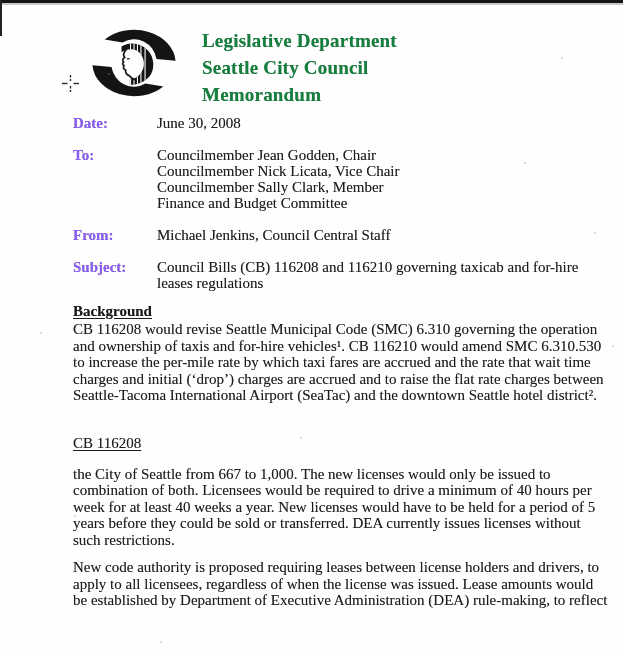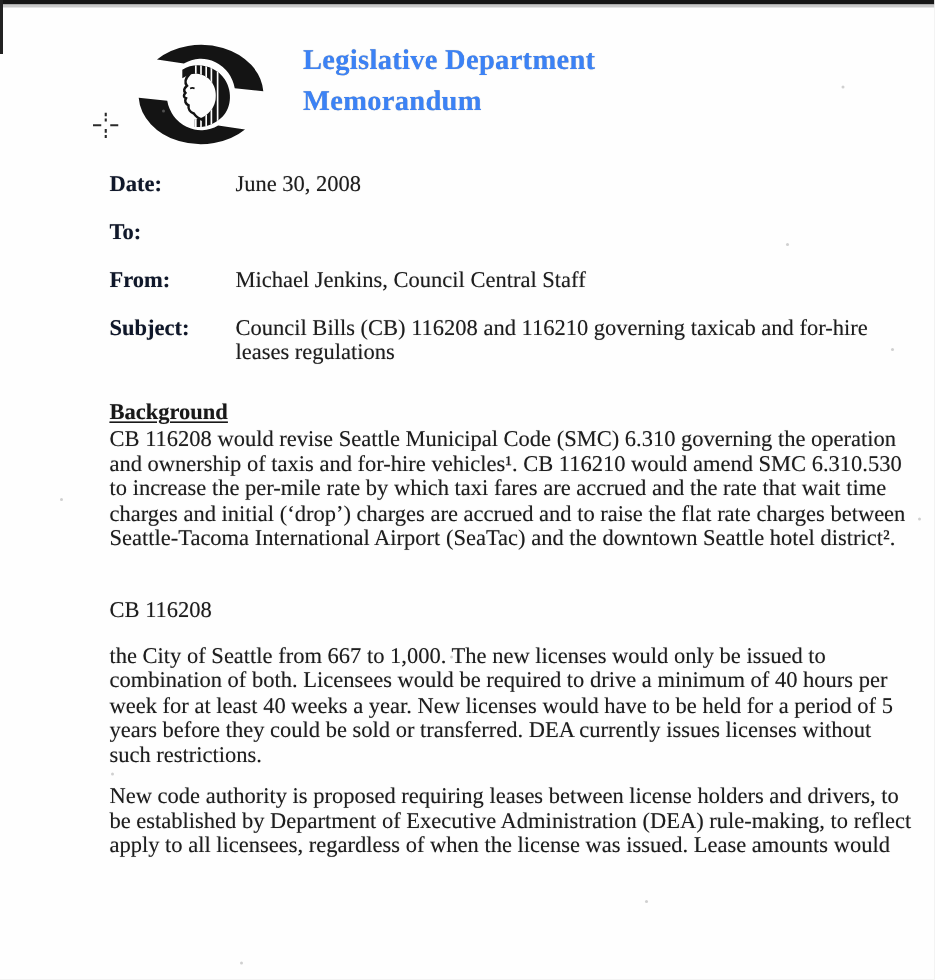--- a/index.html
+++ b/index.html
@@ -34,41 +34,42 @@
     width: 17px; height: 17px;
   }
   .header-block {
     position: absolute; left: 202px; top: 27px;
   }
   .header-line {
     font-weight: bold;
     font-size: 19px;
     line-height: 27px;
     letter-spacing: 0.2px;
-    color: #3b82f6;
+    color: #15803d;
     white-space: nowrap;
   }
   .content {
     position: absolute; left: 73px; top: 115px; width: 540px;
     font-size: 15px; line-height: 16px;
   }
   .field-row { display: flex; }
-  .field-label { width: 84px; font-weight: bold; flex: 0 0 84px; color: #0f172a; }
+  .field-label { width: 84px; font-weight: bold; flex: 0 0 84px; color: #8b5cf6; }
   .field-value .vline { white-space: nowrap; }
   .mb16 { margin-bottom: 16px; }
-  .mb12 { margin-bottom: 24px; }
+  .mb12 { margin-bottom: 12px; }
   .section-heading {
     font-weight: bold;
     text-decoration: underline;
     text-underline-offset: 2px;
     margin-bottom: 2px;
     color: #181818;
   }
   .sub-heading {
     font-weight: normal;
+    text-decoration: underline;
     text-underline-offset: 2px;
     margin-bottom: 15px;
   }
   .para { line-height: 16.5px; }
   .para .pline { white-space: nowrap; }
   .para.gap-lg { margin-bottom: 31px; }
   .para.gap-sm { margin-bottom: 11px; }
   .scan-text { text-shadow: 0 0 0.5px rgba(30,30,30,0.45); }
   .speck {
     position: absolute; background: #9a9a9a; opacity: 0.45;
@@ -124,32 +125,39 @@
         <line x1="0" y1="8.5" x2="5.5" y2="8.5"></line>
         <line x1="11.5" y1="8.5" x2="17" y2="8.5"></line>
         <line x1="8.5" y1="0" x2="8.5" y2="6" stroke-dasharray="2.5 1.5"></line>
         <line x1="8.5" y1="11" x2="8.5" y2="17" stroke-dasharray="2.5 1.5"></line>
       </g>
     </svg>
   </div>
 
   <div class="header-block scan-text">
     <div class="header-line">Legislative Department</div>
+    <div class="header-line">Seattle City Council</div>
     <div class="header-line">Memorandum</div>
   </div>
 
   <div class="content scan-text">
 
     <div class="field-row mb16">
       <div class="field-label">Date:</div>
       <div class="field-value">June 30, 2008</div>
     </div>
 
     <div class="field-row mb16">
       <div class="field-label">To:</div>
+      <div class="field-value">
+        <div class="vline">Councilmember Jean Godden, Chair</div>
+        <div class="vline">Councilmember Nick Licata, Vice Chair</div>
+        <div class="vline">Councilmember Sally Clark, Member</div>
+        <div class="vline">Finance and Budget Committee</div>
+      </div>
     </div>
 
     <div class="field-row mb16">
       <div class="field-label">From:</div>
       <div class="field-value">Michael Jenkins, Council Central Staff</div>
     </div>
 
     <div class="field-row mb12">
       <div class="field-label">Subject:</div>
       <div class="field-value">
@@ -173,22 +181,22 @@
     <div class="para gap-sm">
       <div class="pline">the City of Seattle from 667 to 1,000.  The new licenses would only be issued to</div>
       <div class="pline">combination of both.  Licensees would be required to drive a minimum of 40 hours per</div>
       <div class="pline">week for at least 40 weeks a year. New licenses would have to be held for a period of 5</div>
       <div class="pline">years before they could be sold or transferred.  DEA currently issues licenses without</div>
       <div class="pline">such restrictions.</div>
     </div>
 
     <div class="para">
       <div class="pline">New code authority is proposed requiring leases between license holders and drivers, to</div>
+      <div class="pline">apply to all licensees, regardless of when the license was issued.  Lease amounts would</div>
       <div class="pline">be established by Department of Executive Administration (DEA) rule-making, to reflect</div>
-      <div class="pline">apply to all licensees, regardless of when the license was issued.  Lease amounts would</div>
     </div>
 
   </div>
 
   <div class="speck" style="left:108px; top:73px;"></div>
   <div class="speck" style="left:561px; top:57px;"></div>
   <div class="speck" style="left:40px; top:332px;"></div>
   <div class="speck" style="left:594px; top:232px;"></div>
   <div class="speck" style="left:300px; top:437px;"></div>
   <div class="speck" style="left:160px; top:641px;"></div>

